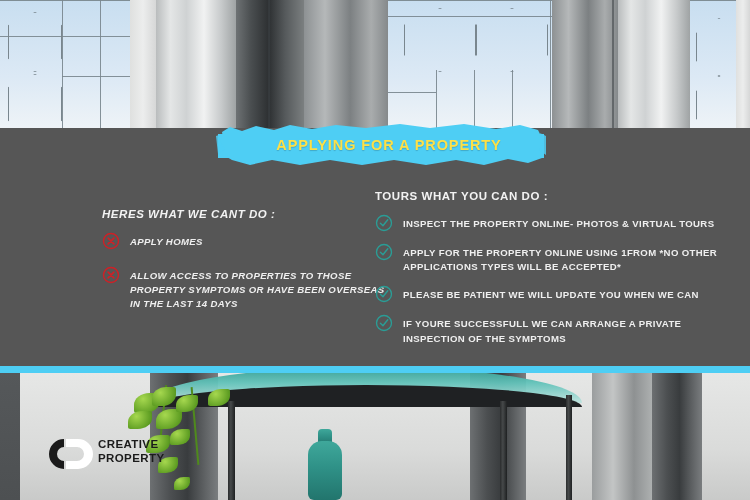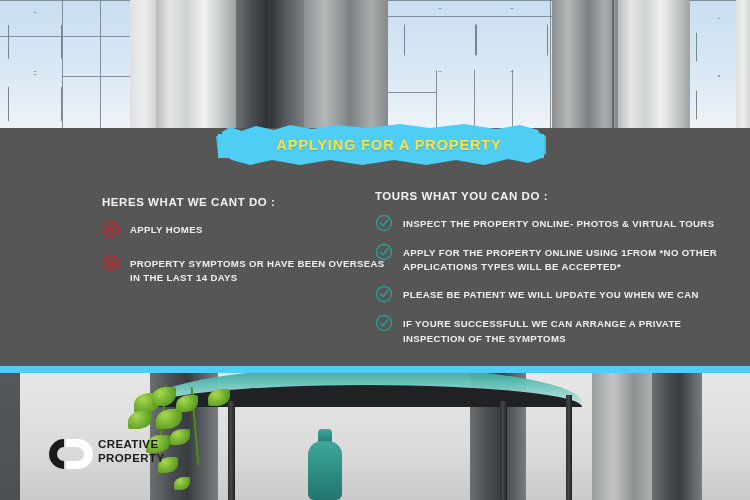--- a/index.html
+++ b/index.html
@@ -130,21 +130,21 @@
       <path d="M6,10 L14,5 L26,9 L40,4 L58,8 L74,3 L96,7 L120,3 L150,6 L184,2 L214,6 L248,2 L280,7 L304,3 L322,8
                L326,16 L322,26 L326,36 L312,41 L292,37 L268,43 L240,38 L210,43 L178,38 L146,43 L114,38 L84,43
                L56,38 L34,43 L16,38 L4,31 L8,22 Z" fill="#4ecef4"></path>
       <rect x="2" y="12" width="326" height="24" fill="#4ecef4"></rect>
       <path d="M0,14 L6,12 L4,20 L9,27 L2,32 Z" fill="#4ecef4" opacity=".85"></path>
       <path d="M330,14 L324,11 L328,20 L323,28 L330,33 Z" fill="#4ecef4" opacity=".85"></path>
     </svg>
     <div class="banner-title">APPLYING  FOR A PROPERTY</div>
   </div>
 
-  <div class="col col-left" style="top:196px;">
+  <div class="col col-left" style="top:208px;font-style:italic;">
     <div class="col-head">HERES WHAT WE CANT DO :</div>
 
     <div class="item">
       <span class="ico">
         <svg viewBox="0 0 24 24">
             <circle cx="12" cy="12" r="10" fill="none" stroke="#cf2026" stroke-width="1.9"></circle>
             <path d="M8.2,8.2 L15.8,15.8 M15.8,8.2 L8.2,15.8" stroke="#cf2026" stroke-width="2.3" stroke-linecap="round"></path>
           </svg>
       </span>
       <div class="item-txt">
@@ -153,20 +153,21 @@
     </div>
 
     <div class="item" style="margin-top:18px;">
       <span class="ico">
         <svg viewBox="0 0 24 24">
             <circle cx="12" cy="12" r="10" fill="none" stroke="#cf2026" stroke-width="1.9"></circle>
             <path d="M8.2,8.2 L15.8,15.8 M15.8,8.2 L8.2,15.8" stroke="#cf2026" stroke-width="2.3" stroke-linecap="round"></path>
           </svg>
       </span>
       <div class="item-txt">
+        <span>ALLOW ACCESS TO PROPERTIES TO THOSE</span>
         <span>PROPERTY SYMPTOMS OR HAVE BEEN OVERSEAS</span>
         <span>IN THE LAST 14 DAYS</span>
       </div>
     </div>
   </div>
 
   <div class="col col-right" style="top:190px;">
     <div class="col-head">TOURS WHAT YOU CAN DO :</div>
 
     <div class="item">

